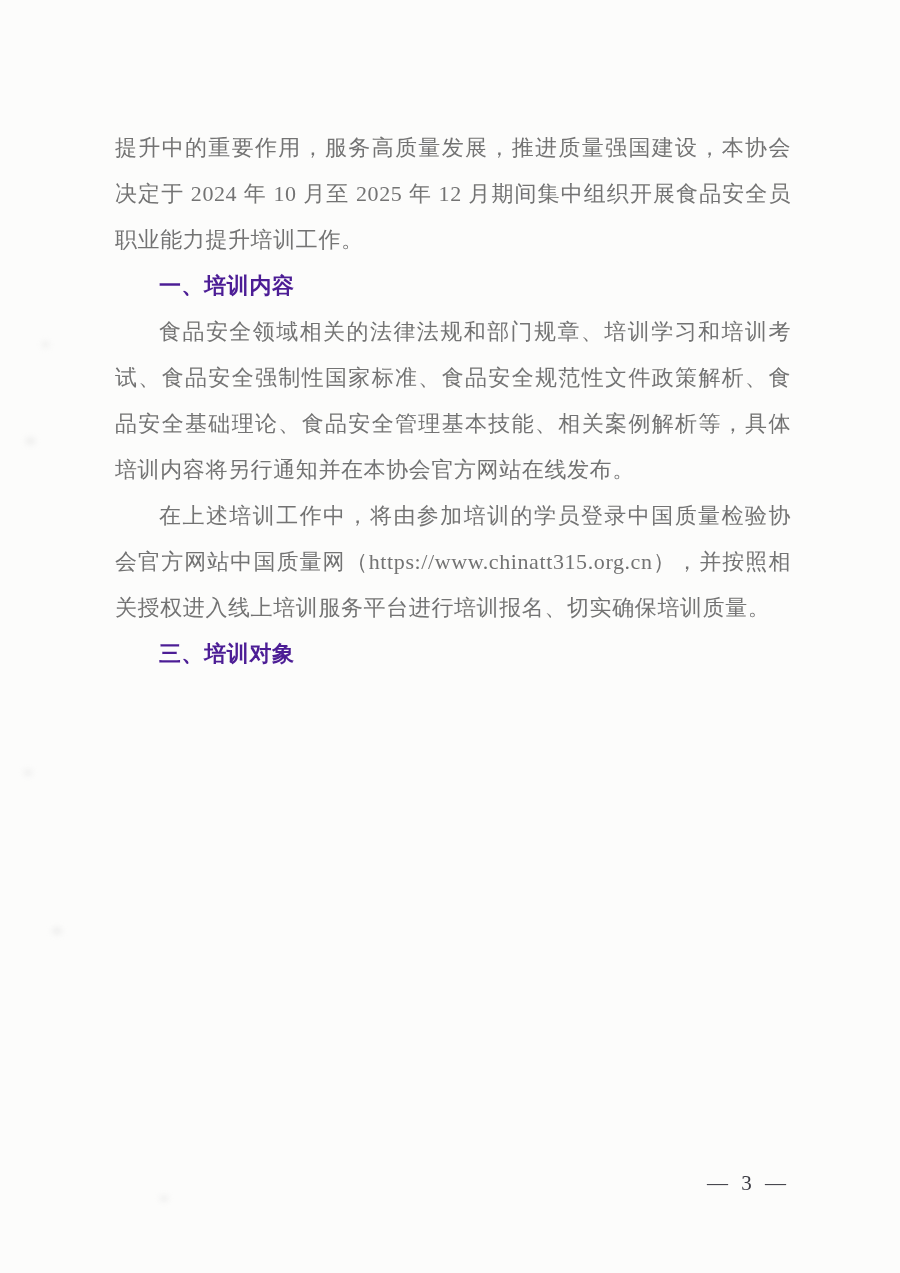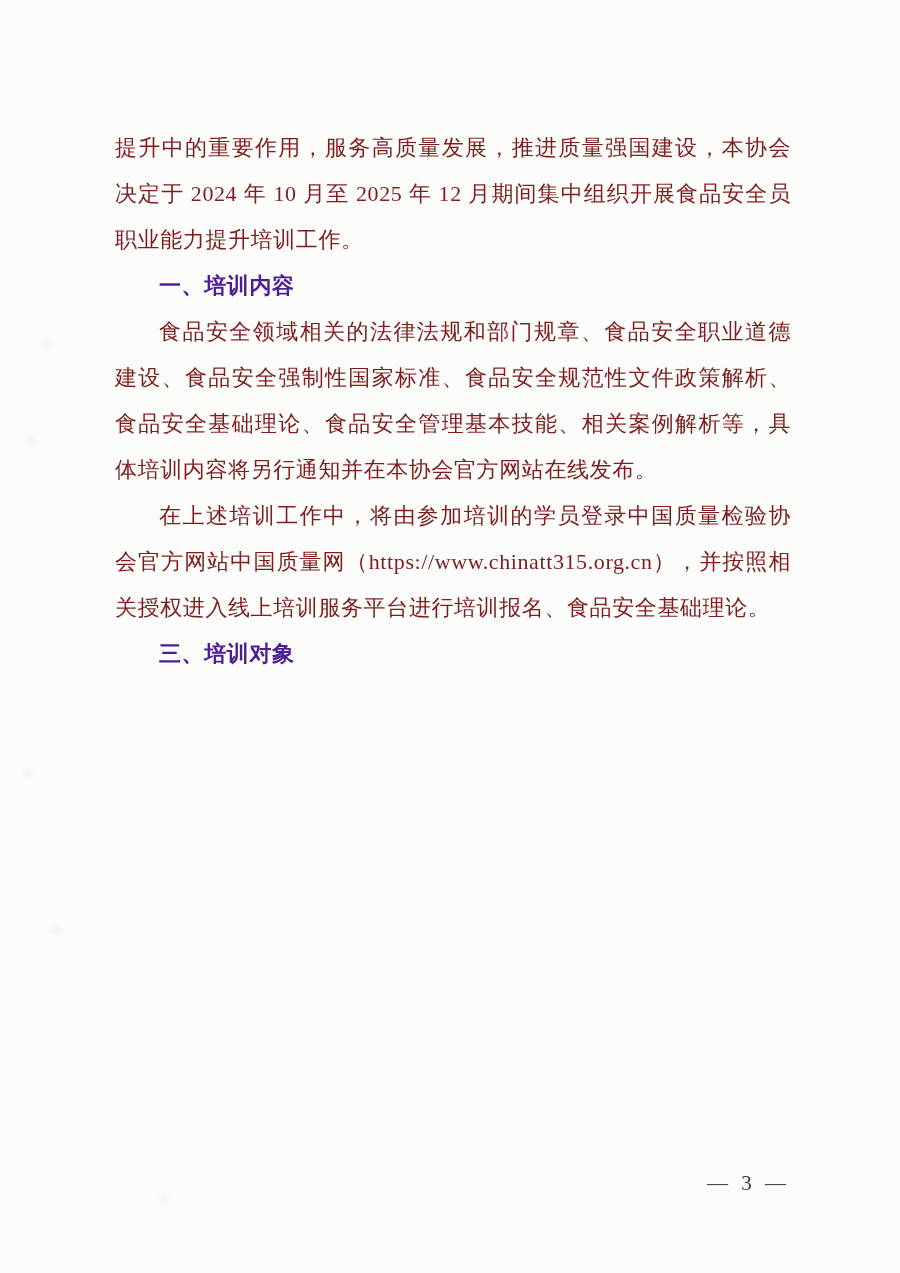--- a/index.html
+++ b/index.html
@@ -40,21 +40,21 @@
   .para, .heading {
     margin: 0;
     font-size: 22px;
     line-height: 46px;
     letter-spacing: 0.6px;
     text-align: justify;
   }
   .para {
     font-weight: 400;
     text-indent: 2em;
-    color: #7f1d1d;
+    color: #737373;
   }
   .para.noindent {
     text-indent: 0;
   }
   .heading {
     font-family: "Liberation Sans", "DejaVu Sans", sans-serif;
     font-weight: 700;
     text-indent: 2em;
     color: #4c1d95;
     text-align: left;
@@ -80,25 +80,25 @@
   <span class="smudge s3"></span>
   <span class="smudge s4"></span>
   <span class="smudge s5"></span>
 
   <main class="body-text">
     <p class="para noindent">提升中的重要作用，服务高质量发展，推进质量强国建设，本协会决定于 2024 年 10 月至 2025 年 12 月期间集中组织开展食品安全员职业能力提升培训工作。</p>
 
 
     <h2 class="heading">一、培训内容</h2>
 
-    <p class="para">食品安全领域相关的法律法规和部门规章、食品安全职业道德建设、食品安全强制性国家标准、食品安全规范性文件政策解析、食品安全基础理论、食品安全管理基本技能、相关案例解析等，具体培训内容将另行通知并在本协会官方网站在线发布。</p>
+    <p class="para">食品安全领域相关的法律法规和部门规章、培训学习和培训考试、食品安全强制性国家标准、食品安全规范性文件政策解析、食品安全基础理论、食品安全管理基本技能、相关案例解析等，具体培训内容将另行通知并在本协会官方网站在线发布。</p>
 
 
 
-    <p class="para">在上述培训工作中，将由参加培训的学员登录中国质量检验协会官方网站中国质量网（https://www.chinatt315.org.cn），并按照相关授权进入线上培训服务平台进行培训报名、食品安全基础理论。</p>
+    <p class="para">在上述培训工作中，将由参加培训的学员登录中国质量检验协会官方网站中国质量网（https://www.chinatt315.org.cn），并按照相关授权进入线上培训服务平台进行培训报名、切实确保培训质量。</p>
 
     <h2 class="heading">三、培训对象</h2>
 
   </main>
 
   <footer class="page-footer">
     <span>— 3 —</span>
   </footer>
 
 </div>

